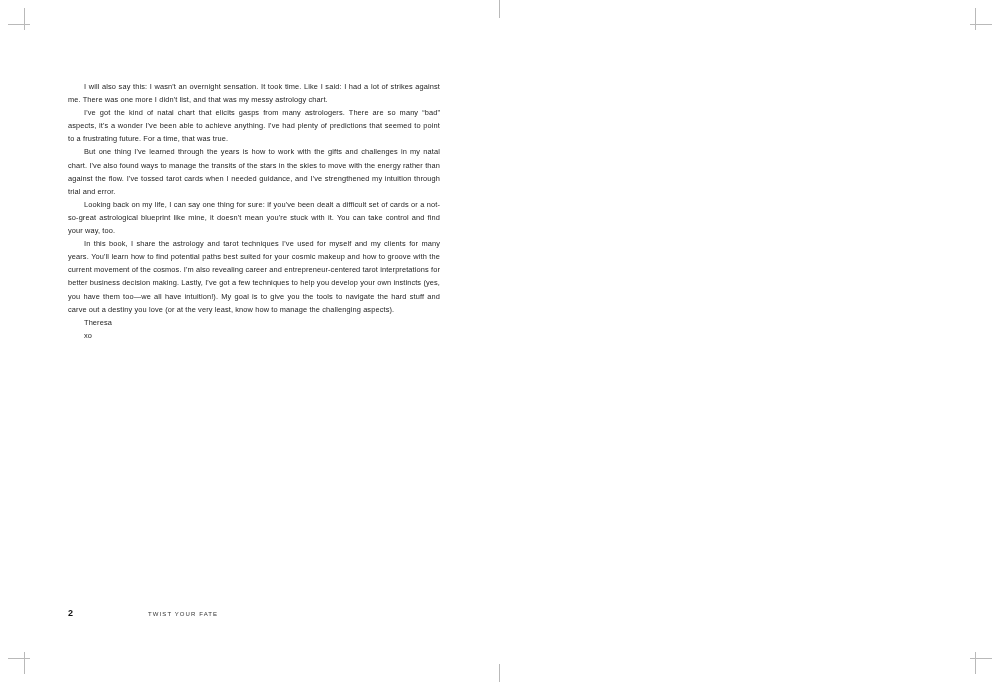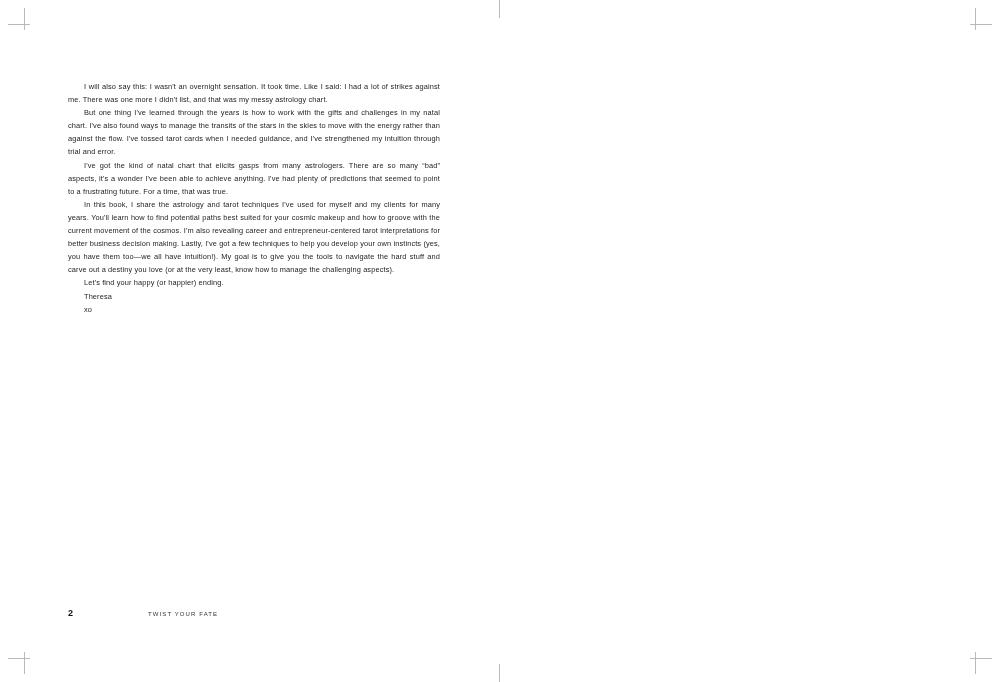--- a/index.html
+++ b/index.html
@@ -90,24 +90,24 @@
   <div class="crop-mark crop-v" style="left:24px; top:652px;"></div>
   <div class="crop-mark crop-h" style="left:8px; top:658px;"></div>
   <div class="crop-mark crop-v" style="left:975px; top:652px;"></div>
   <div class="crop-mark crop-h" style="left:970px; top:658px;"></div>
   <div class="crop-mark crop-v" style="left:499px; top:0px; height:18px;"></div>
   <div class="crop-mark crop-v" style="left:499px; top:664px; height:18px;"></div>
 
   <div class="page page-left">
     <div class="text-col left-col">
       <p>I will also say this: I wasn't an overnight sensation. It took time. Like I said: I had a lot of strikes against me. There was one more I didn't list, and that was my messy astrology chart.</p>
+      <p>I've got the kind of natal chart that elicits gasps from many astrologers. There are so many “bad” aspects, it's a wonder I've been able to achieve anything. I've had plenty of predictions that seemed to point to a frustrating future. For a time, that was true.</p>
       <p>But one thing I've learned through the years is how to work with the gifts and challenges in my natal chart. I've also found ways to manage the transits of the stars in the skies to move with the energy rather than against the flow. I've tossed tarot cards when I needed guidance, and I've strengthened my intuition through trial and error.</p>
-      <p>I've got the kind of natal chart that elicits gasps from many astrologers. There are so many “bad” aspects, it's a wonder I've been able to achieve anything. I've had plenty of predictions that seemed to point to a frustrating future. For a time, that was true.</p>
+      <p>Looking back on my life, I can say one thing for sure: if you've been dealt a difficult set of cards or a not-so-great astrological blueprint like mine, it doesn't mean you're stuck with it. You can take control and find your way, too.</p>
       <p>In this book, I share the astrology and tarot techniques I've used for myself and my clients for many years. You'll learn how to find potential paths best suited for your cosmic makeup and how to groove with the current movement of the cosmos. I'm also revealing career and entrepreneur-centered tarot interpretations for better business decision making. Lastly, I've got a few techniques to help you develop your own instincts (yes, you have them too—we all have intuition!). My goal is to give you the tools to navigate the hard stuff and carve out a destiny you love (or at the very least, know how to manage the challenging aspects).</p>
-      <p>Let's find your happy (or happier) ending.</p>
       <p>Theresa</p>
       <p>xo</p>
     </div>
 
     <div class="folio">2</div>
     <div class="running-head">TWIST YOUR FATE</div>
   </div>
 
   <div class="page page-right">
     

